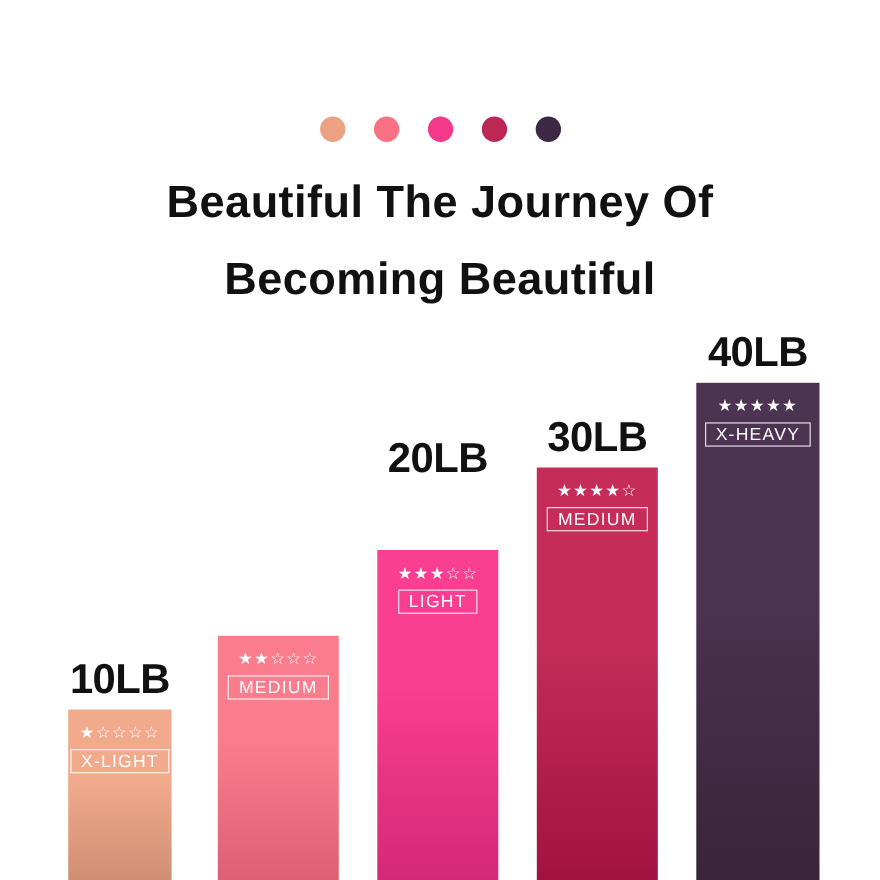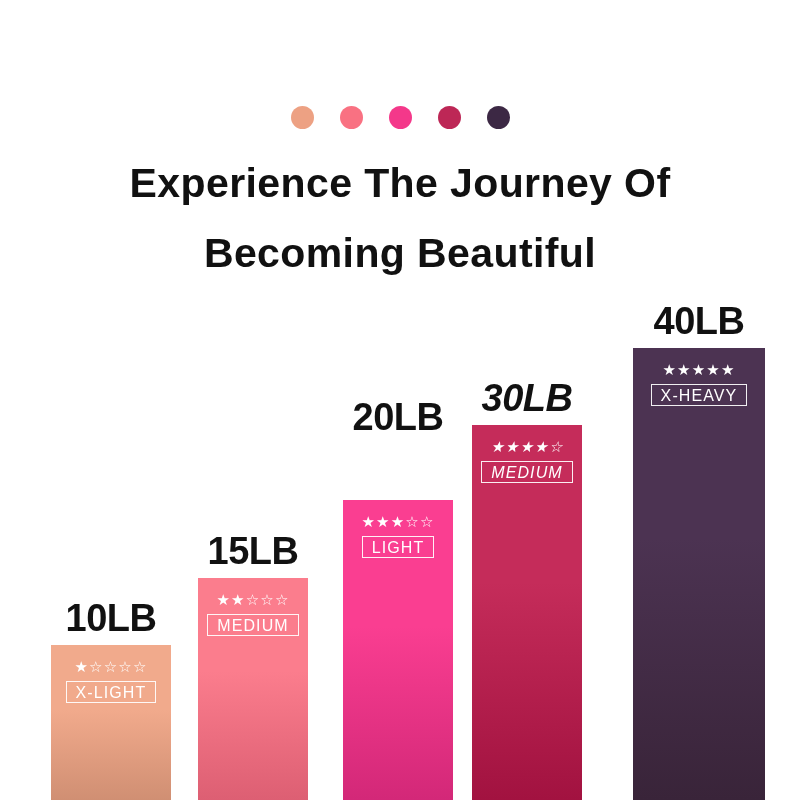--- a/index.html
+++ b/index.html
@@ -119,62 +119,61 @@
 
   <div class="dot-row">
     <span class="dot" style="background: rgb(237, 161, 131);"></span>
     <span class="dot" style="background: rgb(249, 113, 130);"></span>
     <span class="dot" style="background: rgb(244, 56, 138);"></span>
     <span class="dot" style="background: rgb(189, 39, 86);"></span>
     <span class="dot" style="background: rgb(60, 40, 68);"></span>
   </div>
 
   <div class="headline">
-    <span class="line">Experience The Journey Of</span>
+    <span class="line">Beautiful The Journey Of</span>
     <span class="line">Becoming Beautiful</span>
   </div>
 
   <div class="chart" id="chart">
-      <div class="bar-group" style="left: 51px; width: 120px; height: 155px;">
+      <div class="bar-group" style="left: 62px; width: 94px; height: 155px;">
         <div class="bar-weight" style="top: -48px;">10LB</div>
         <div class="bar" style="height: 155px; background: linear-gradient(rgb(241, 170, 140) 0%, rgb(241, 170, 140) 42%, rgb(208, 143, 115) 100%);">
           <div class="bar-inner">
             <div class="stars">★☆☆☆☆</div>
             <div class="level-box">X-LIGHT</div>
           </div>
         </div>
       </div>
       <div class="bar-group" style="left: 198px; width: 110px; height: 222px;">
-        <div class="bar-weight" style="top: -48px;">15LB</div>
         <div class="bar" style="height: 222px; background: linear-gradient(rgb(251, 125, 141) 0%, rgb(251, 125, 141) 42%, rgb(221, 95, 115) 100%);">
           <div class="bar-inner">
             <div class="stars">★★☆☆☆</div>
             <div class="level-box">MEDIUM</div>
           </div>
         </div>
       </div>
       <div class="bar-group" style="left: 343px; width: 110px; height: 356px;">
         <div class="bar-weight" style="top: -48px;">20LB</div>
         <div class="bar" style="height: 300px; background: linear-gradient(rgb(250, 62, 145) 0%, rgb(250, 62, 145) 42%, rgb(211, 40, 120) 100%);">
           <div class="bar-inner">
             <div class="stars">★★★☆☆</div>
             <div class="level-box">LIGHT</div>
           </div>
         </div>
       </div>
-      <div class="bar-group" style="left: 472px; width: 110px; height: 375px; font-style: italic;">
+      <div class="bar-group" style="left: 488px; width: 110px; height: 375px;">
         <div class="bar-weight" style="top: -48px;">30LB</div>
         <div class="bar" style="height: 375px; background: linear-gradient(rgb(197, 44, 90) 0%, rgb(197, 44, 90) 42%, rgb(162, 18, 64) 100%);">
           <div class="bar-inner">
             <div class="stars">★★★★☆</div>
             <div class="level-box">MEDIUM</div>
           </div>
         </div>
       </div>
-      <div class="bar-group" style="left: 633px; width: 112px; height: 452px; padding-left: 20px;">
+      <div class="bar-group" style="left: 633px; width: 112px; height: 452px;">
         <div class="bar-weight" style="top: -48px;">40LB</div>
         <div class="bar" style="height: 452px; background: linear-gradient(rgb(76, 51, 82) 0%, rgb(76, 51, 82) 42%, rgb(57, 36, 57) 100%);">
           <div class="bar-inner">
             <div class="stars">★★★★★</div>
             <div class="level-box">X-HEAVY</div>
           </div>
         </div>
       </div>
     </div>
 

